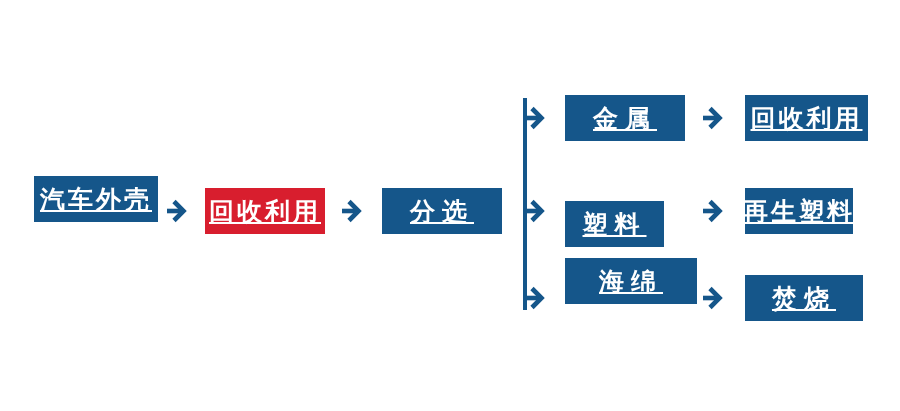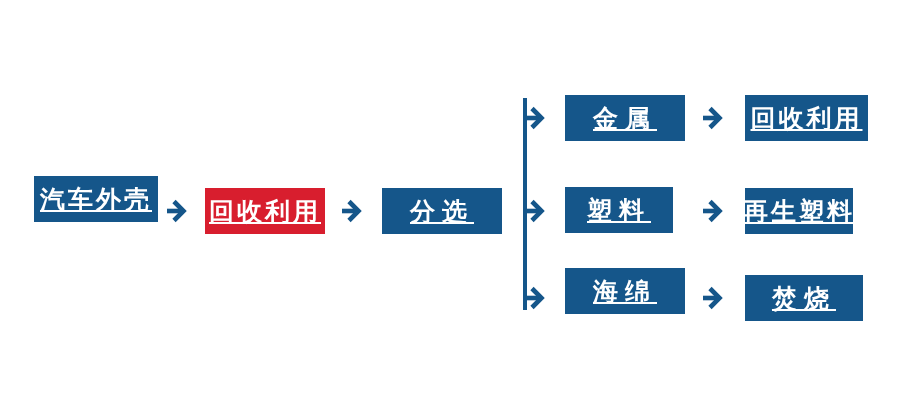--- a/index.html
+++ b/index.html
@@ -91,36 +91,36 @@
     </svg>
   </span>
   <div class="node" style="left:745px; top:95px; width:123px;">回收利用</div>
 
   <span class="arrow" style="left:524px; top:198px;">
     <svg viewBox="0 0 28 26" width="28" height="26" aria-hidden="true">
       <path d="M1 13 H15" stroke="currentColor" stroke-width="4.6" fill="none"></path>
       <path d="M8 3.5 L17.5 13 L8 22.5" stroke="currentColor" stroke-width="4.6" fill="none"></path>
     </svg>
   </span>
-  <div class="node two" style="left:565px; top:187px; width:108px;">塑料</div>
+  <div class="node two" style="left:565px; top:201px; width:99px;">塑料</div>
   <span class="arrow" style="left:702px; top:198px;">
     <svg viewBox="0 0 28 26" width="28" height="26" aria-hidden="true">
       <path d="M1 13 H15" stroke="currentColor" stroke-width="4.6" fill="none"></path>
       <path d="M8 3.5 L17.5 13 L8 22.5" stroke="currentColor" stroke-width="4.6" fill="none"></path>
     </svg>
   </span>
   <div class="node" style="left:745px; top:188px; width:108px;">再生塑料</div>
 
   <span class="arrow" style="left:524px; top:285px;">
     <svg viewBox="0 0 28 26" width="28" height="26" aria-hidden="true">
       <path d="M1 13 H15" stroke="currentColor" stroke-width="4.6" fill="none"></path>
       <path d="M8 3.5 L17.5 13 L8 22.5" stroke="currentColor" stroke-width="4.6" fill="none"></path>
     </svg>
   </span>
-  <div class="node two" style="left:565px; top:268px; width:120px;">海绵</div>
+  <div class="node two" style="left:565px; top:258px; width:132px;">海绵</div>
   <span class="arrow" style="left:702px; top:285px;">
     <svg viewBox="0 0 28 26" width="28" height="26" aria-hidden="true">
       <path d="M1 13 H15" stroke="currentColor" stroke-width="4.6" fill="none"></path>
       <path d="M8 3.5 L17.5 13 L8 22.5" stroke="currentColor" stroke-width="4.6" fill="none"></path>
     </svg>
   </span>
   <div class="node two" style="left:745px; top:275px; width:118px;">焚烧</div>
 
 </div>
 

